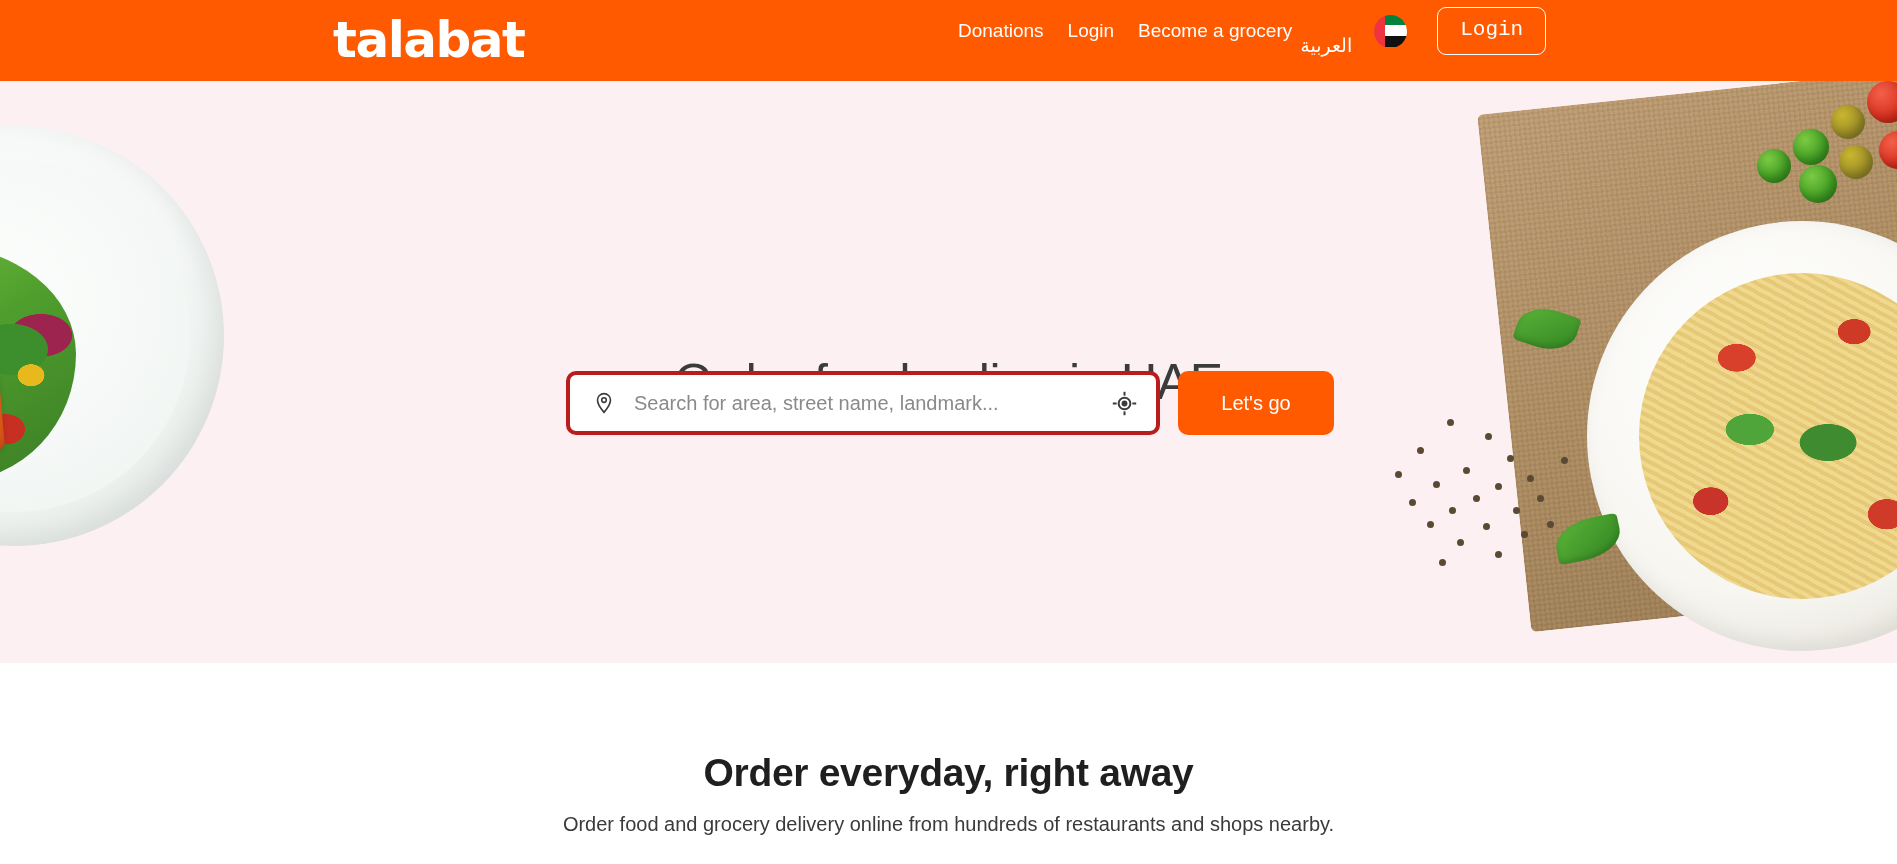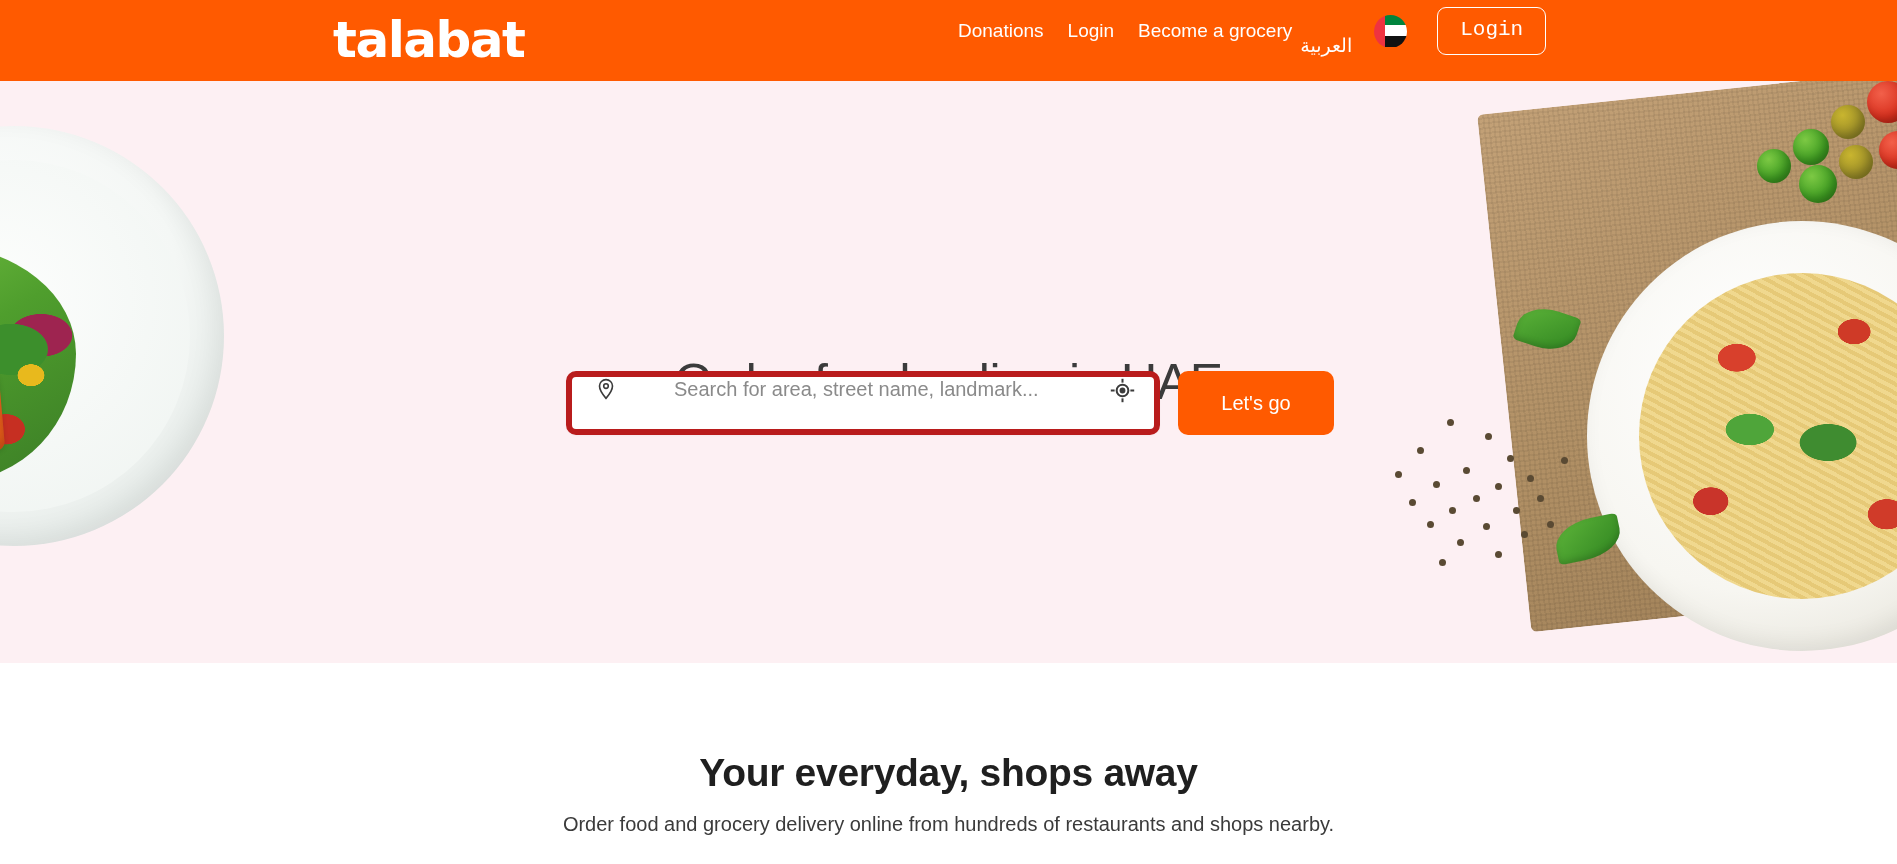--- a/index.html
+++ b/index.html
@@ -133,27 +133,26 @@
     top: 290px;
     left: 566px;
     display: flex;
     align-items: center;
   }
 
   .search-box {
     width: 594px;
     height: 64px;
     background: #ffffff;
-    border: 6px solid #b91c1c;
+    border: 4px solid #b91c1c;
     border-radius: 10px;
     display: flex;
-    align-items: flex-start;
+    align-items: center;
     padding: 0 18px 0 22px;
     box-shadow: 0 1px 2px rgba(0,0,0,0.03);
-    gap: 38px;
   }
 
   .pin-icon { flex: none; width: 24px; height: 24px; margin-right: 18px; }
   .search-input {
     flex: 1;
     border: none;
     outline: none;
     font-size: 20px;
     font-family: "Liberation Sans", sans-serif;
     color: #3b3b3b;
@@ -403,17 +402,17 @@
             <line x1="1.6" y1="12" x2="5" y2="12"></line>
             <line x1="19" y1="12" x2="22.4" y2="12"></line>
           </svg>
         </span>
       </div>
       <button class="lets-go">Let's go</button>
     </div>
   </div>
 
   <div class="lower">
-    <h2 class="lower-title">Your everyday, shops away</h2>
+    <h2 class="lower-title">Order everyday, right away</h2>
     <p class="lower-sub">Order food and grocery delivery online from hundreds of restaurants and shops nearby.</p>
   </div>
 
 </div>
 
 </body></html>

